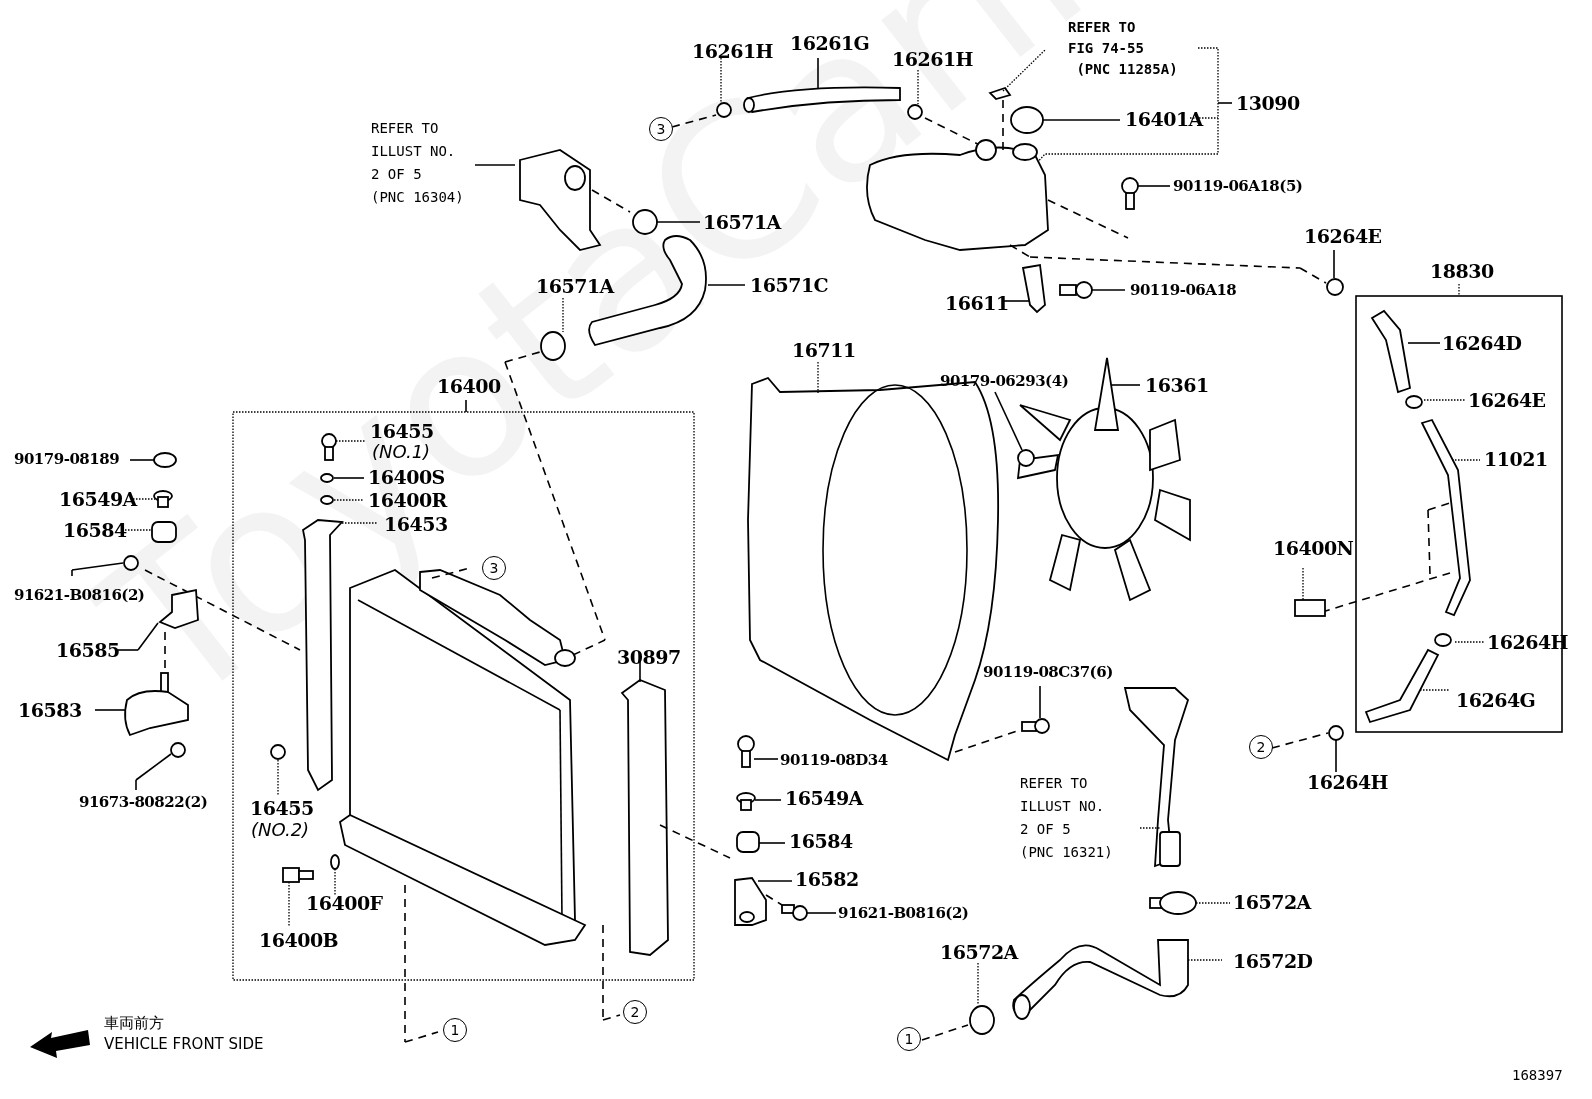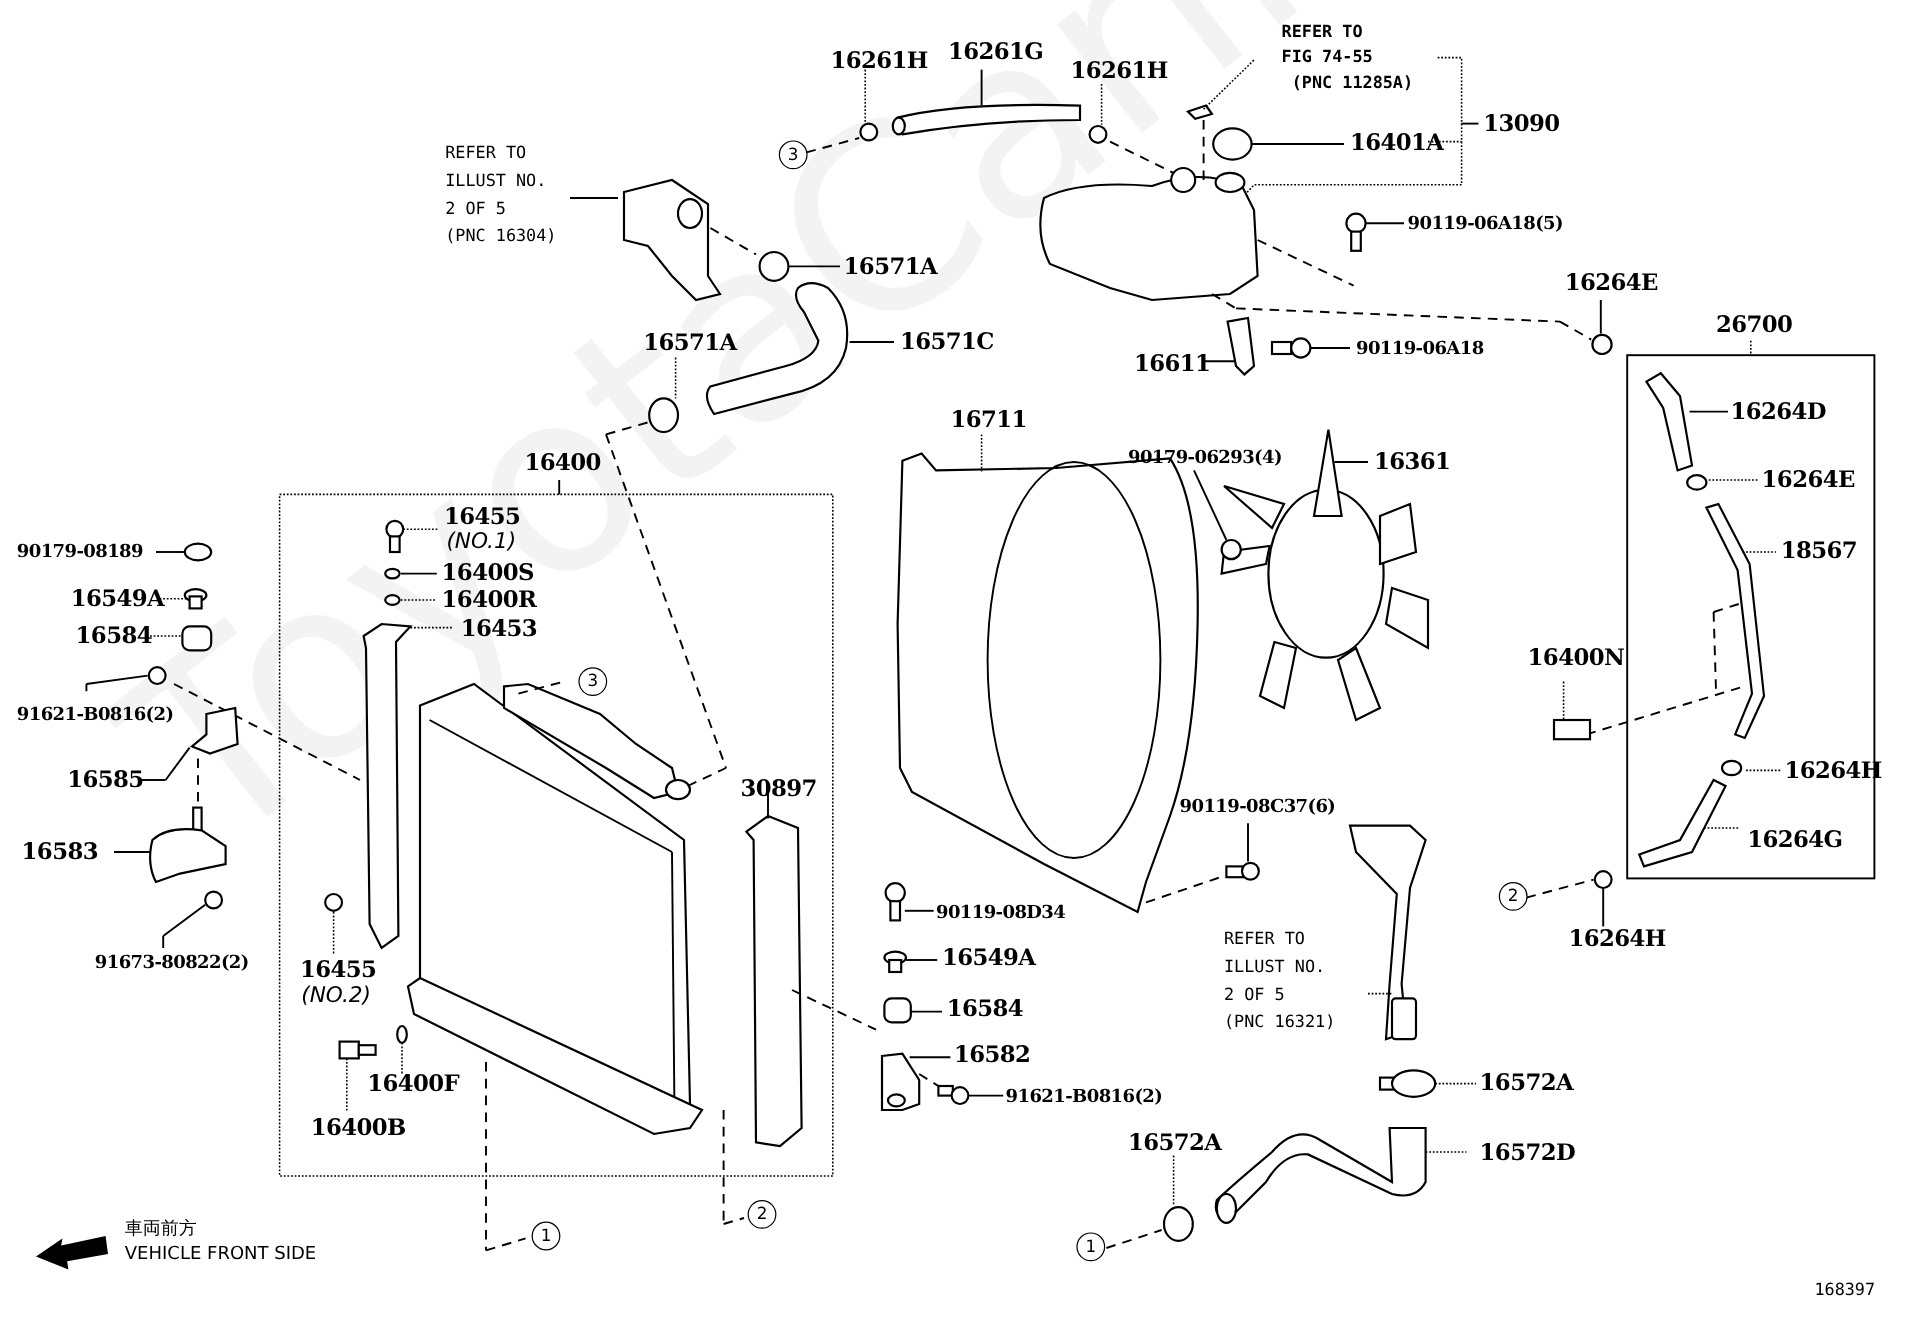--- a/index.html
+++ b/index.html
@@ -296,27 +296,27 @@
   <div class="lbl" style="left:892px;top:49px">16261H</div>
   <div class="lbl" style="left:703px;top:212px">16571A</div>
   <div class="lbl" style="left:536px;top:276px">16571A</div>
   <div class="lbl" style="left:750px;top:275px">16571C</div>
   <div class="lbl" style="left:1125px;top:109px">16401A</div>
   <div class="lbl" style="left:1236px;top:93px">13090</div>
   <div class="lbl sm" style="left:1173px;top:177px">90119-06A18(5)</div>
   <div class="lbl" style="left:1304px;top:226px">16264E</div>
   <div class="lbl" style="left:945px;top:293px">16611</div>
   <div class="lbl sm" style="left:1130px;top:281px">90119-06A18</div>
-  <div class="lbl" style="left:1430px;top:261px">26700</div>
+  <div class="lbl" style="left:1430px;top:261px">18830</div>
   <div class="lbl" style="left:792px;top:340px">16711</div>
   <div class="lbl sm" style="left:940px;top:372px">90179-06293(4)</div>
   <div class="lbl" style="left:1145px;top:375px">16361</div>
   <div class="lbl" style="left:1442px;top:333px">16264D</div>
   <div class="lbl" style="left:1468px;top:390px">16264E</div>
-  <div class="lbl" style="left:1484px;top:449px">18567</div>
+  <div class="lbl" style="left:1484px;top:449px">11021</div>
   <div class="lbl" style="left:1273px;top:538px">16400N</div>
   <div class="lbl" style="left:1487px;top:632px">16264H</div>
   <div class="lbl" style="left:1456px;top:690px">16264G</div>
   <div class="lbl" style="left:1307px;top:772px">16264H</div>
 
   <div class="lbl" style="left:437px;top:376px">16400</div>
   <div class="lbl sm" style="left:14px;top:450px">90179-08189</div>
   <div class="lbl" style="left:59px;top:489px">16549A</div>
   <div class="lbl" style="left:63px;top:520px">16584</div>
   <div class="lbl sm" style="left:14px;top:586px">91621-B0816(2)</div>

